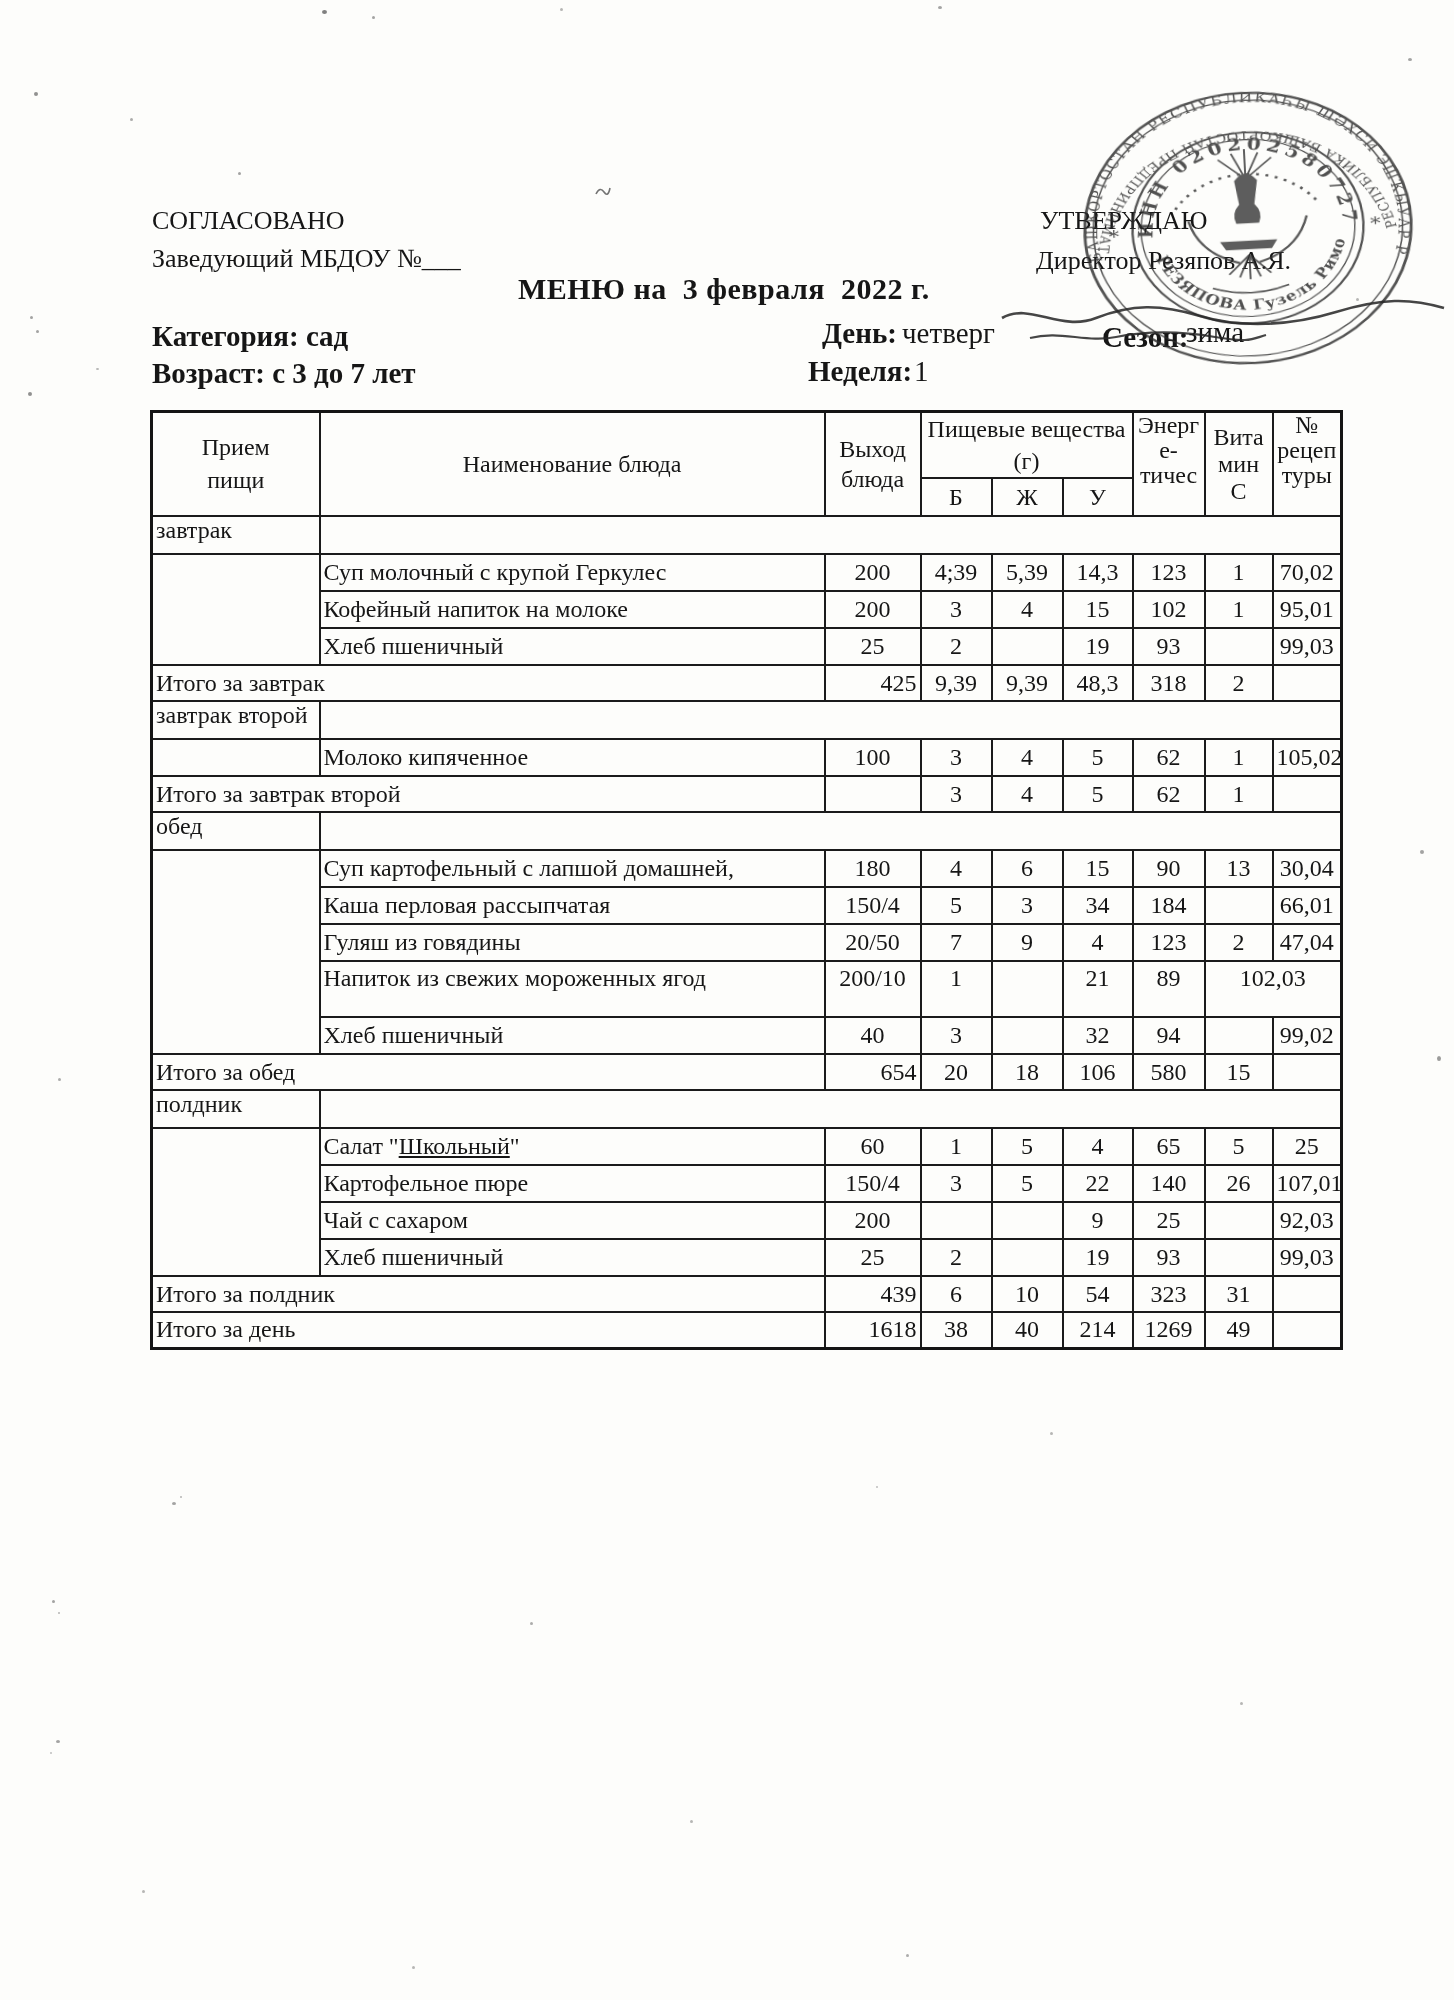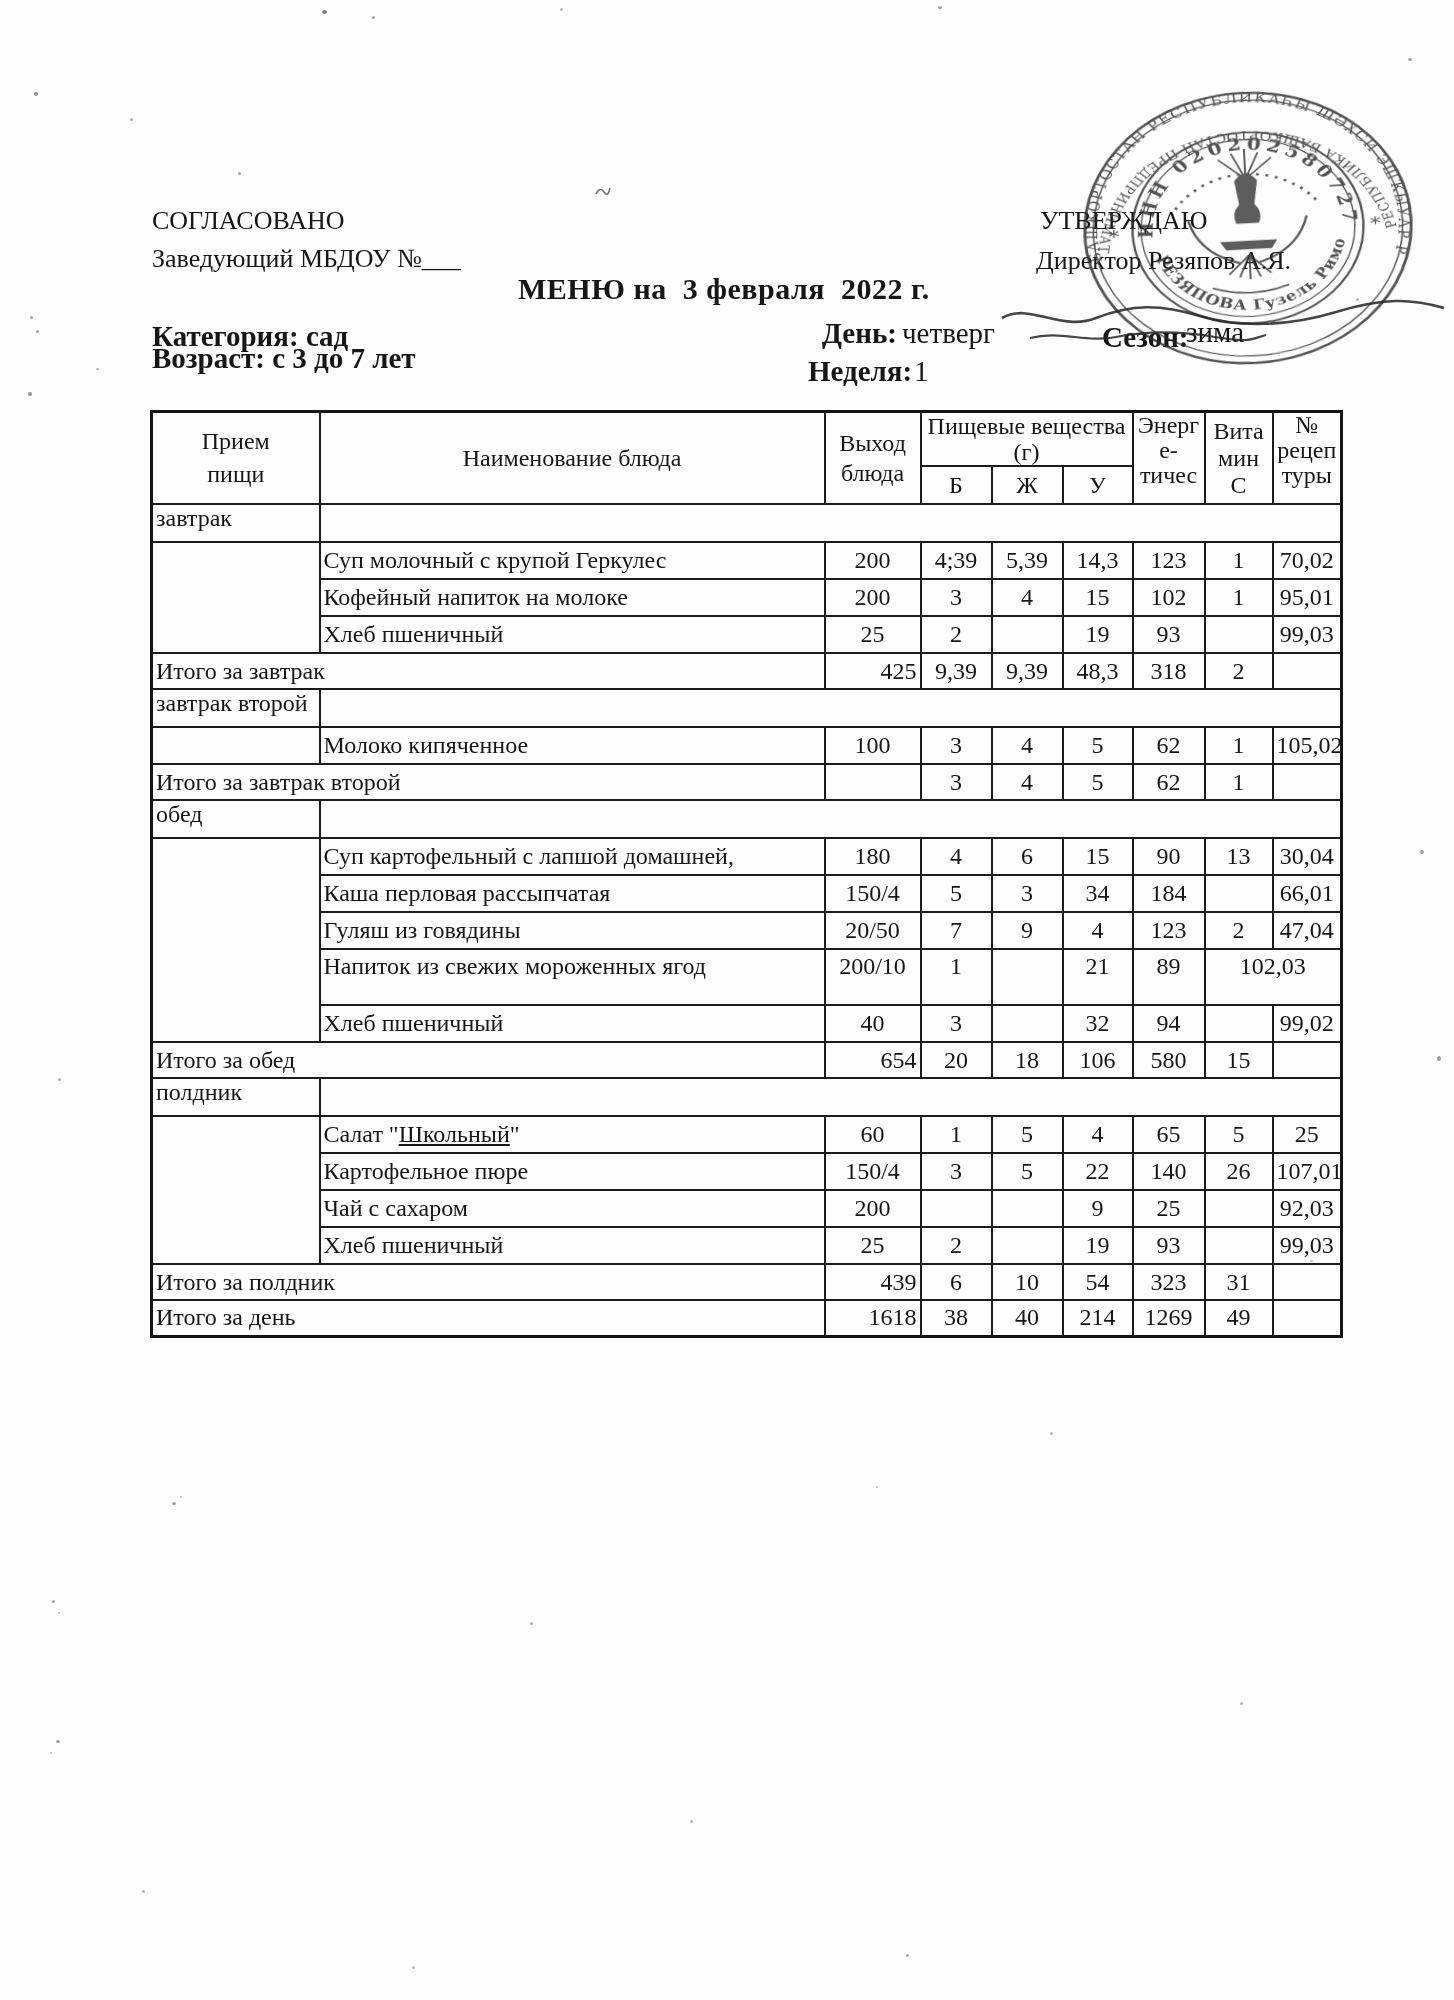--- a/index.html
+++ b/index.html
@@ -28,21 +28,21 @@
     font-weight:normal;
     font-size:24px;
     padding:0 3px;
     overflow:hidden;
   }
   .th{white-space:pre-line;text-align:center;vertical-align:middle;line-height:26px;}
   .h-row1{height:38px;}
   .h-row2{height:38px;}
   .th-meal{line-height:33px;}
   .th-out{line-height:30px;}
-  .th-nutr{vertical-align:top;line-height:26px;padding-top:1px;}
+  .th-nutr{vertical-align:top;line-height:32px;padding-top:1px;}
   .th-en,.th-rec{vertical-align:top;line-height:25px;padding-top:1px;}
   .th-vit{line-height:27px;}
   .sec-row{height:38px;}
   .dish-row{height:37px;}
   .dish-row.tall{height:56px;}
   .dish-row.tall td{vertical-align:top;padding-top:3px;}
   .total-row{height:36px;}
   .sec-label{
     font-weight:bold;font-size:25px;vertical-align:top;
     padding:2px 0 0 5px;white-space:nowrap;overflow:visible;
@@ -72,21 +72,21 @@
 
 <div class="page">
 
   <div class="abs t26" style="left:152px;top:206px;">СОГЛАСОВАНО</div>
   <div class="abs t26" style="left:152px;top:244px;">Заведующий МБДОУ №___</div>
   <div class="abs t26" style="left:1040px;top:206px;">УТВЕРЖДАЮ</div>
   <div class="abs t26" style="left:1036px;top:246px;">Директор Резяпов А.Я.</div>
   <div class="abs title" style="left:518px;top:272px;">МЕНЮ на  3 февраля  2022 г.</div>
 
   <div class="abs meta bold" style="left:152px;top:320px;">Категория: сад</div>
-  <div class="abs meta bold" style="left:152px;top:342px;">Возраст: с 3 до 7 лет</div>
+  <div class="abs meta bold" style="left:152px;top:357px;">Возраст: с 3 до 7 лет</div>
   <div class="abs meta bold" style="left:822px;top:317px;">День:</div>
   <div class="abs meta" style="left:902px;top:317px;">четверг</div>
   <div class="abs meta bold" style="left:808px;top:355px;">Неделя:</div>
   <div class="abs meta" style="left:914px;top:355px;">1</div>
   <div class="abs meta bold" style="left:1102px;top:321px;">Сезон:</div>
   <div class="abs meta" style="left:1186px;top:316px;">зима</div>
 
   <table class="menu-table">
     <colgroup>
       <col style="width:168px">

